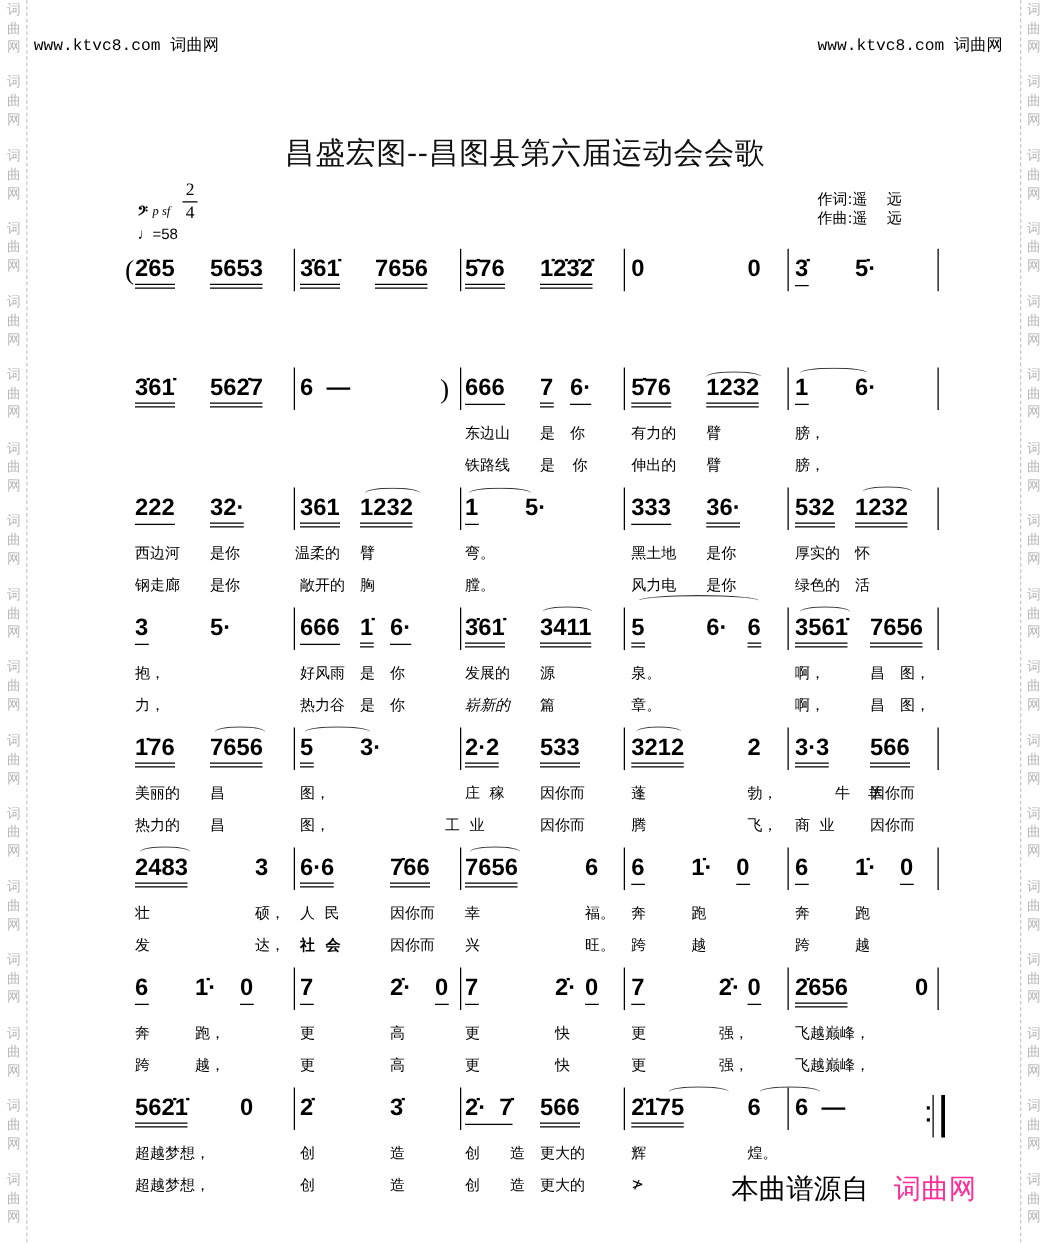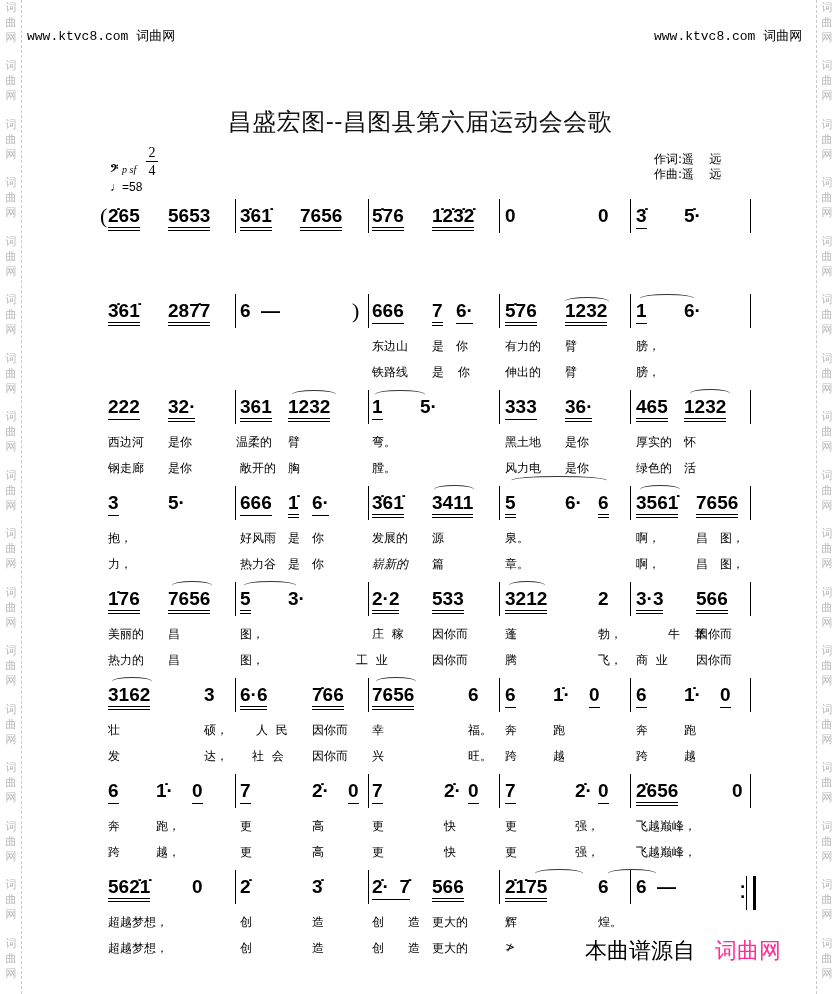--- a/index.html
+++ b/index.html
@@ -223,21 +223,21 @@
       <span class="n u1" style="left: 636px; top: 0px;">3̇</span>
       <span class="n" style="left: 684px; top: 0px;">5̇·</span>
     </div>
     <div class="row" style="top: 300px;">
       <div class="bar" style="left: 235px; top: -6px;"></div>
       <div class="bar" style="left: 368px; top: -6px;"></div>
       <div class="bar" style="left: 499px; top: -6px;"></div>
       <div class="bar" style="left: 630px; top: -6px;"></div>
       <div class="bar" style="left: 750px; top: -6px;"></div>
       <span class="n u2" style="left: 108px; top: 0px;">3̇61̇</span>
-      <span class="n u2" style="left: 168px; top: 0px;">287̇7</span>
+      <span class="n u2" style="left: 168px; top: 0px;">562̇7</span>
       <span class="n" style="left: 240px; top: 0px;">6  —</span>
       <span class="n u1" style="left: 372px; top: 0px;">666</span>
       <span class="n u2" style="left: 432px; top: 0px;">7</span>
       <span class="n u1" style="left: 456px; top: 0px;">6·</span>
       <span class="n u2" style="left: 505px; top: 0px;">5̇76</span>
       <span class="n u2" style="left: 565px; top: 0px;">1232</span>
       <span class="n u1" style="left: 636px; top: 0px;">1</span>
       <span class="n" style="left: 684px; top: 0px;">6·</span>
       <span class="lyr" style="left: 372px; top: 38px;">东边山</span>
       <span class="lyr" style="left: 432px; top: 38px;">是</span>
@@ -259,21 +259,21 @@
       <div class="bar" style="left: 630px; top: -6px;"></div>
       <div class="bar" style="left: 750px; top: -6px;"></div>
       <span class="n u1" style="left: 108px; top: 0px;">222</span>
       <span class="n u2" style="left: 168px; top: 0px;">32·</span>
       <span class="n u2" style="left: 240px; top: 0px;">361</span>
       <span class="n u2" style="left: 288px; top: 0px;">1232</span>
       <span class="n u1" style="left: 372px; top: 0px;">1</span>
       <span class="n" style="left: 420px; top: 0px;">5·</span>
       <span class="n u1" style="left: 505px; top: 0px;">333</span>
       <span class="n u2" style="left: 565px; top: 0px;">36·</span>
-      <span class="n u2" style="left: 636px; top: 0px;">465</span>
+      <span class="n u2" style="left: 636px; top: 0px;">532</span>
       <span class="n u2" style="left: 684px; top: 0px;">1232</span>
       <span class="lyr" style="left: 108px; top: 38px;">西边河</span>
       <span class="lyr" style="left: 168px; top: 38px;">是你</span>
       <span class="lyr" style="left: 236px; top: 38px;">温柔的</span>
       <span class="lyr" style="left: 288px; top: 38px;">臂</span>
       <span class="lyr" style="left: 372px; top: 38px;">弯。</span>
       <span class="lyr" style="left: 505px; top: 38px;">黑土地</span>
       <span class="lyr" style="left: 565px; top: 38px;">是你</span>
       <span class="lyr" style="left: 636px; top: 38px;">厚实的</span>
       <span class="lyr" style="left: 684px; top: 38px;">怀</span>
@@ -360,45 +360,45 @@
       <span class="lyr" style="left: 598px; top: 64px;">飞，</span>
       <span class="lyr" style="left: 636px; top: 64px;">商  业</span>
       <span class="lyr" style="left: 696px; top: 64px;">因你而</span>
     </div>
     <div class="row" style="top: 684px;">
       <div class="bar" style="left: 235px; top: -6px;"></div>
       <div class="bar" style="left: 368px; top: -6px;"></div>
       <div class="bar" style="left: 499px; top: -6px;"></div>
       <div class="bar" style="left: 630px; top: -6px;"></div>
       <div class="bar" style="left: 750px; top: -6px;"></div>
-      <span class="n u2" style="left: 108px; top: 0px;">3162</span>
+      <span class="n u2" style="left: 108px; top: 0px;">2483</span>
       <span class="n" style="left: 204px; top: 0px;">3</span>
       <span class="n u2" style="left: 240px; top: 0px;">6·6</span>
       <span class="n u2" style="left: 312px; top: 0px;">7̇66</span>
       <span class="n u2" style="left: 372px; top: 0px;">7656</span>
       <span class="n" style="left: 468px; top: 0px;">6</span>
       <span class="n u1" style="left: 505px; top: 0px;">6</span>
       <span class="n" style="left: 553px; top: 0px;">1̇·</span>
       <span class="n u1" style="left: 589px; top: 0px;">0</span>
       <span class="n u1" style="left: 636px; top: 0px;">6</span>
       <span class="n" style="left: 684px; top: 0px;">1̇·</span>
       <span class="n u1" style="left: 720px; top: 0px;">0</span>
       <span class="lyr" style="left: 108px; top: 38px;">壮</span>
       <span class="lyr" style="left: 204px; top: 38px;">硕，</span>
-      <span class="lyr" style="left: 240px; top: 38px; margin-left: 16px;">人  民</span>
+      <span class="lyr" style="left: 240px; top: 38px;">人  民</span>
       <span class="lyr" style="left: 312px; top: 38px;">因你而</span>
       <span class="lyr" style="left: 372px; top: 38px;">幸</span>
       <span class="lyr" style="left: 468px; top: 38px;">福。</span>
       <span class="lyr" style="left: 505px; top: 38px;">奔</span>
       <span class="lyr" style="left: 553px; top: 38px;">跑</span>
       <span class="lyr" style="left: 636px; top: 38px;">奔</span>
       <span class="lyr" style="left: 684px; top: 38px;">跑</span>
       <span class="lyr" style="left: 108px; top: 64px;">发</span>
       <span class="lyr" style="left: 204px; top: 64px;">达，</span>
-      <span class="lyr" style="left: 252px; top: 64px;">社  会</span>
+      <span class="lyr" style="left: 240px; top: 64px; font-weight: bold;">社  会</span>
       <span class="lyr" style="left: 312px; top: 64px;">因你而</span>
       <span class="lyr" style="left: 372px; top: 64px;">兴</span>
       <span class="lyr" style="left: 468px; top: 64px;">旺。</span>
       <span class="lyr" style="left: 505px; top: 64px;">跨</span>
       <span class="lyr" style="left: 553px; top: 64px;">越</span>
       <span class="lyr" style="left: 636px; top: 64px;">跨</span>
       <span class="lyr" style="left: 684px; top: 64px;">越</span>
     </div>
     <div class="row" style="top: 780px;">
       <div class="bar" style="left: 235px; top: -6px;"></div>

